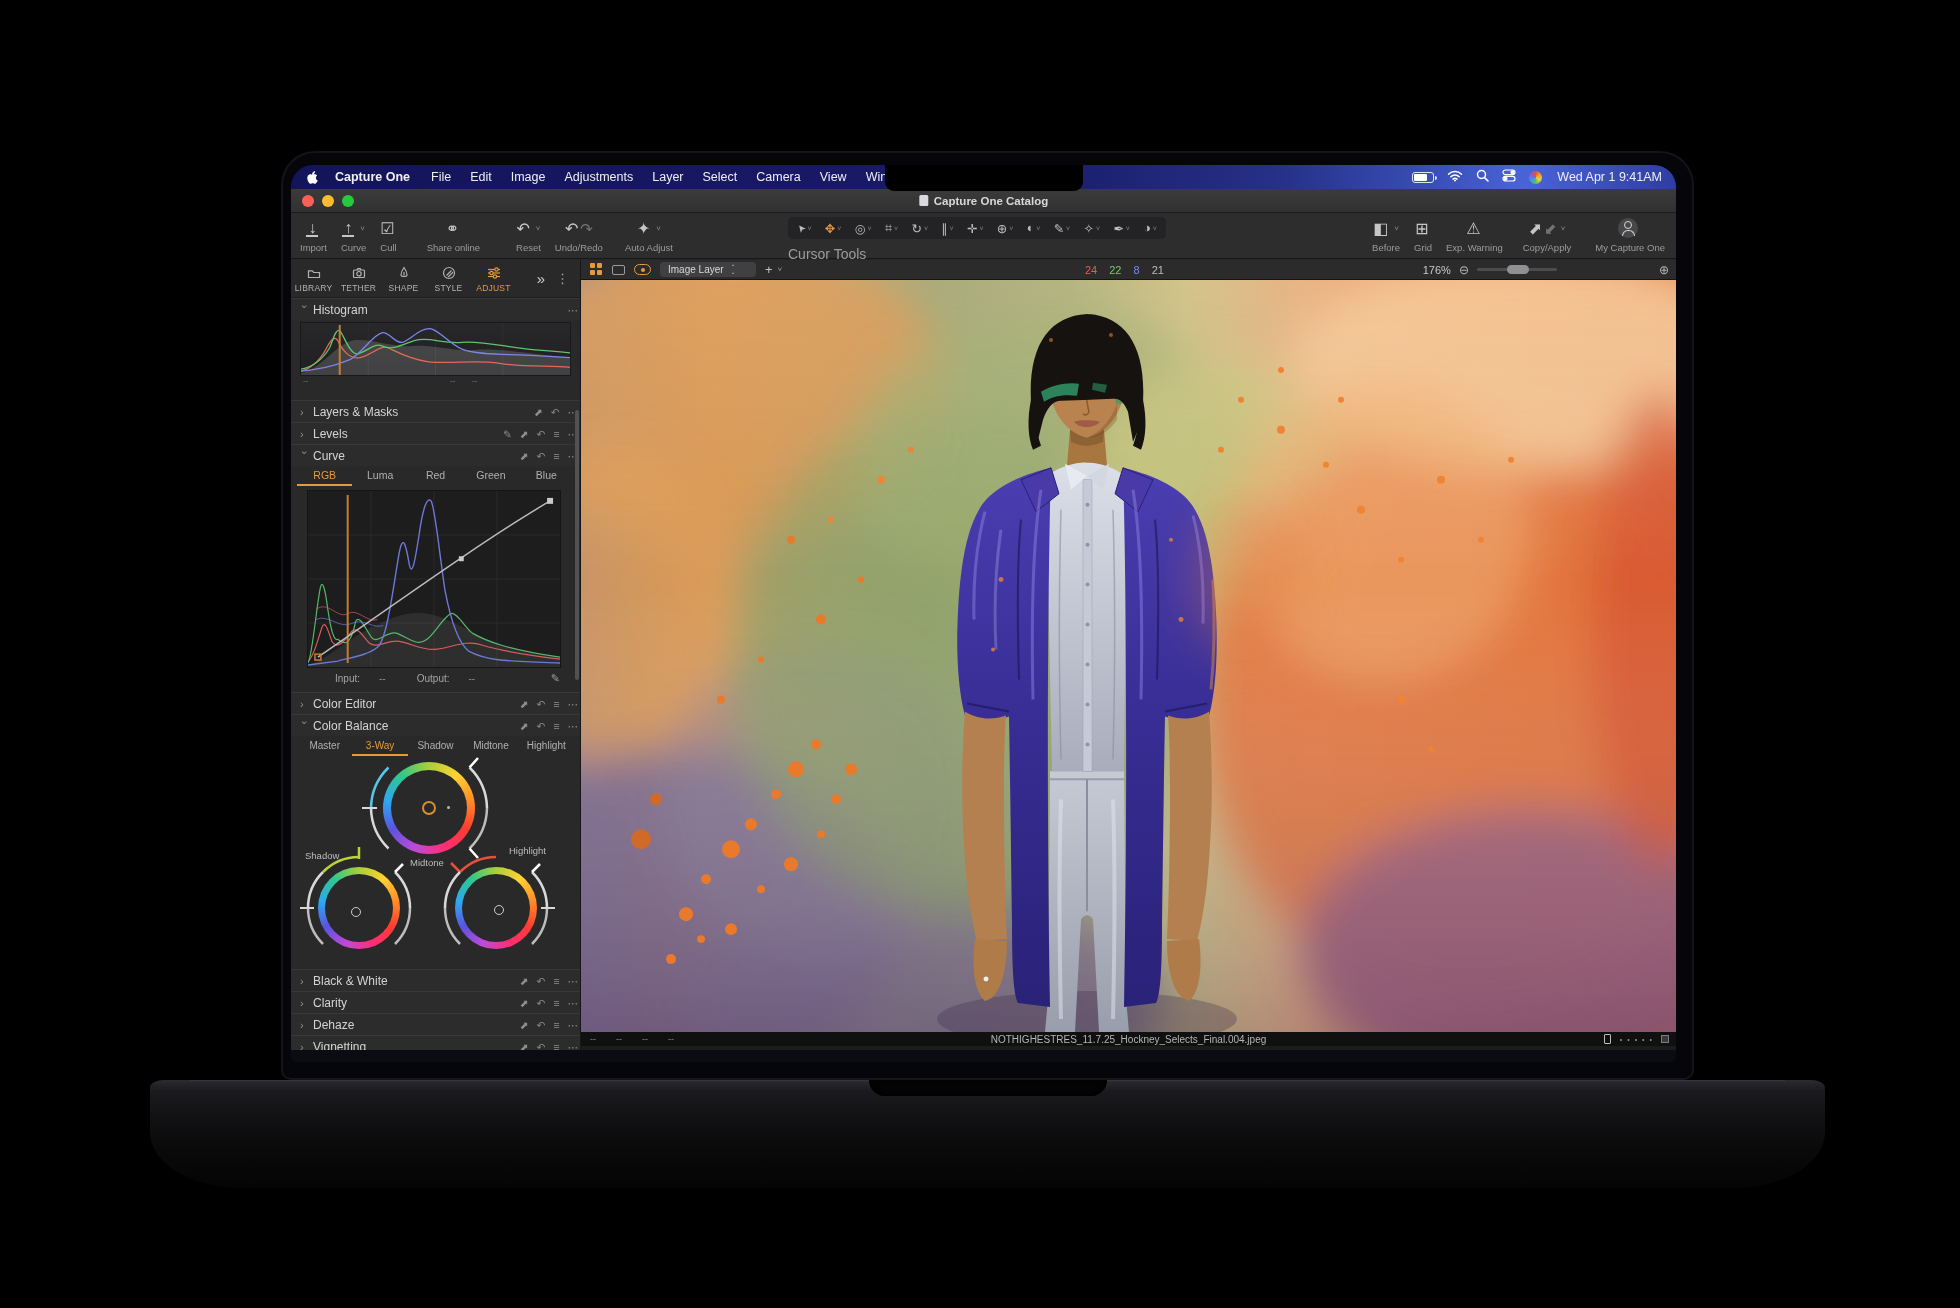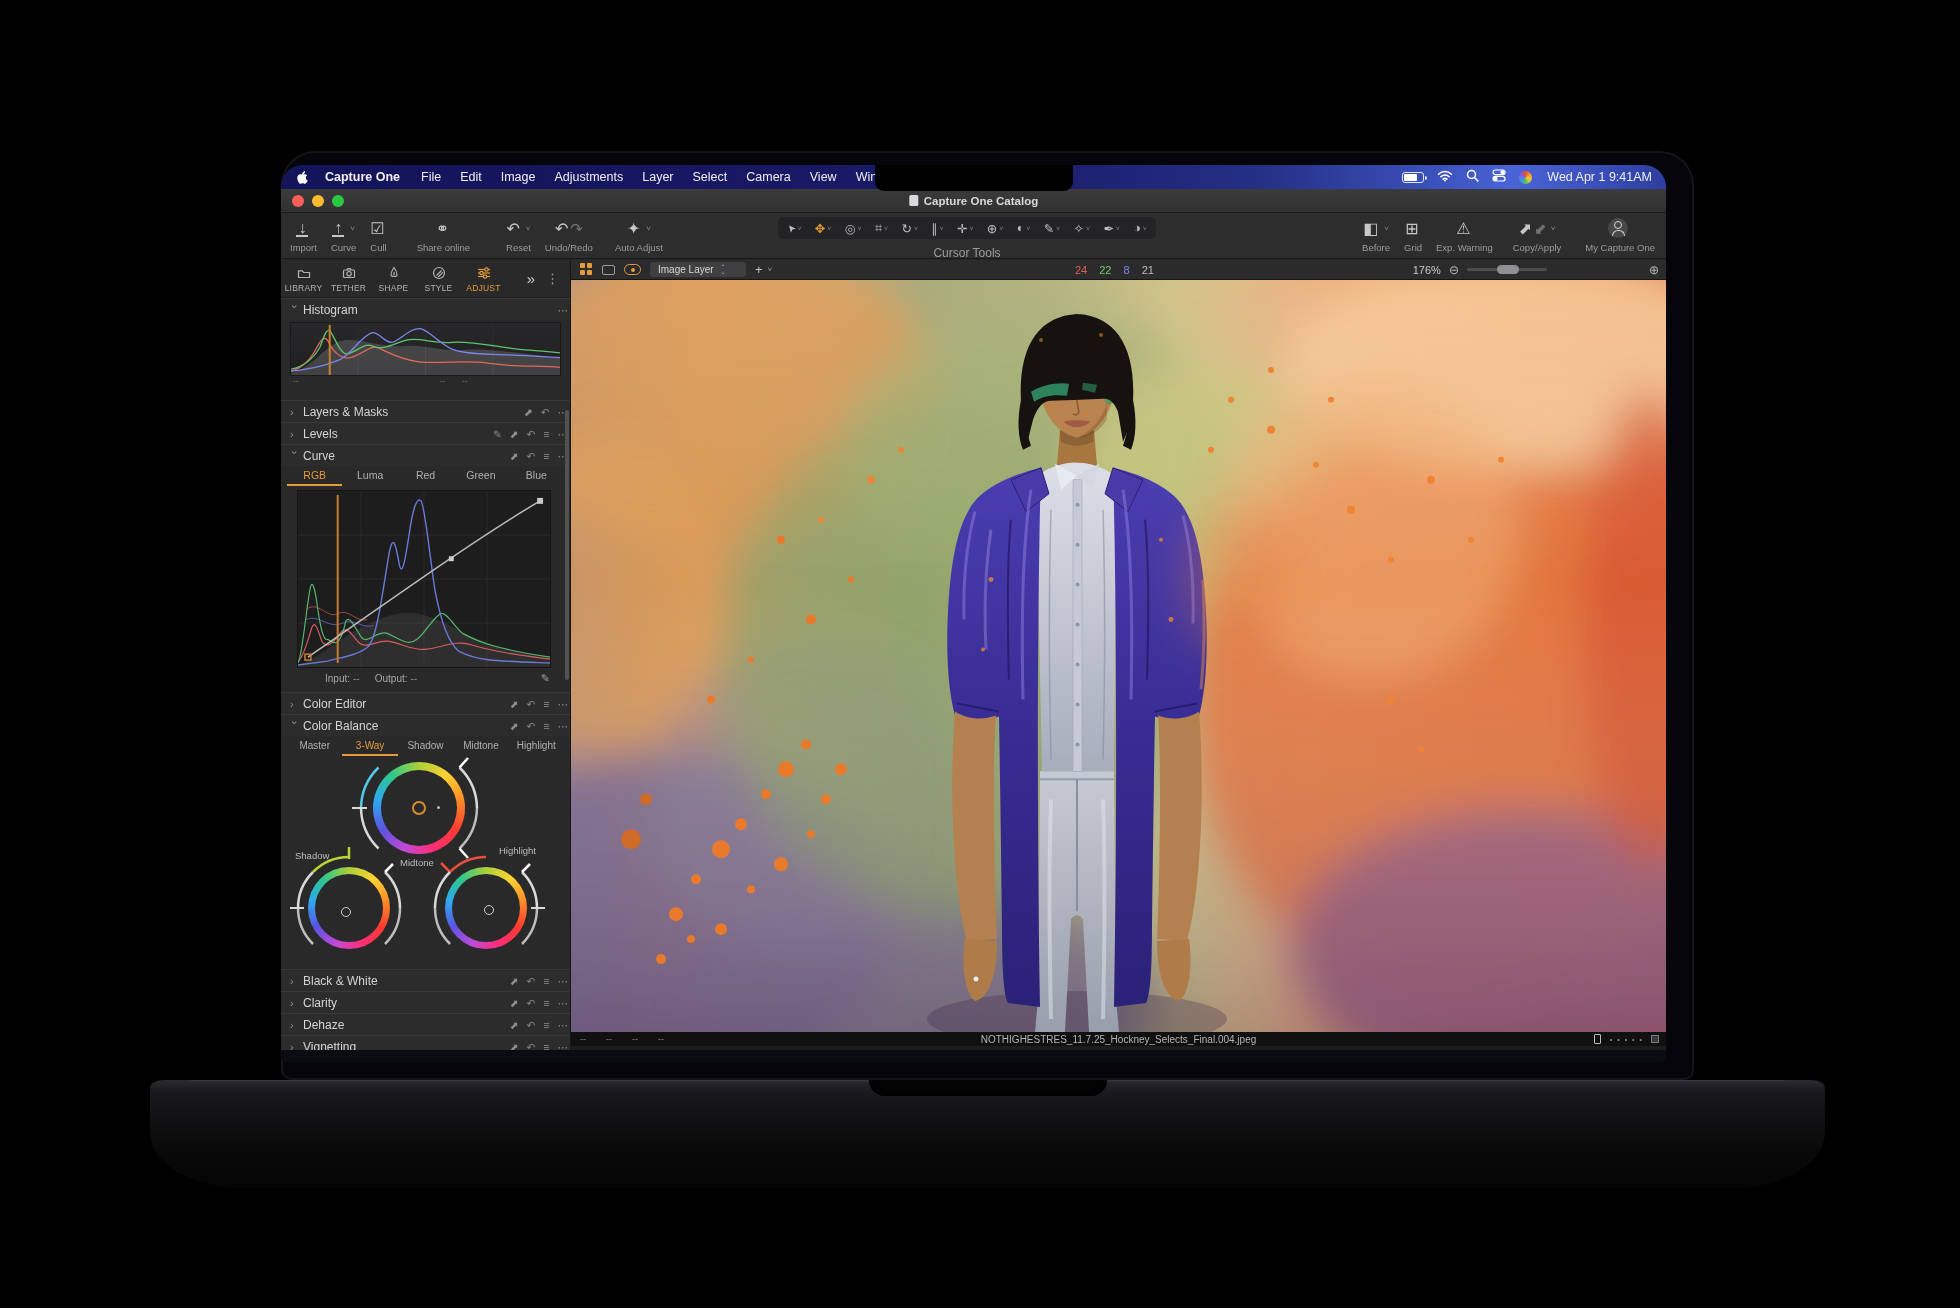--- a/index.html
+++ b/index.html
@@ -3,21 +3,21 @@
 <meta charset="utf-8">
 <style>
   * { box-sizing: border-box; margin:0; padding:0; }
   html,body { width:1960px; height:1308px; background:#000; overflow:hidden;
               font-family:"Liberation Sans", sans-serif; position:relative; }
 
   
   .bezel { position:absolute; left:281px; top:151px; width:1413px; height:929px;
            background:#06060a; border-radius:34px 34px 10px 10px;
            box-shadow: inset 0 0 0 2px #141419; }
-  .display { position:absolute; left:0; top:14px; width:1385px; height:897px;
+  .display { position:absolute; left:10px; top:14px; width:1385px; height:897px;
              background:#0b0b12; border-radius:22px 22px 5px 5px; overflow:hidden; }
   .base { position:absolute; left:150px; top:1080px; width:1675px; height:108px;
           background:linear-gradient(180deg,#2b2b30 0%,#1b1b1f 10%,#121214 32%,#0a0a0b 62%,#040405 100%);
           border-radius:14px 14px 90px 90px / 8px 8px 56px 56px; }
   .base::before { content:""; position:absolute; left:40px; right:40px; top:0; height:1px; background:#3c3c44; opacity:.7; }
   .base-notch { position:absolute; left:50%; transform:translateX(-50%); top:0; width:238px; height:16px;
                 background:#030304; border-radius:0 0 16px 16px; box-shadow: inset 0 -2px 4px #000; }
 
   
   .menubar { height:24px; position:relative; z-index:5; display:flex; align-items:center;
@@ -73,21 +73,21 @@
   .person-ico::before { content:""; width:6px; height:6px; border:1.3px solid #d8d8d8; border-radius:50%; }
   .person-ico::after { content:""; width:11px; height:5px; border:1.3px solid #d8d8d8; border-bottom:none;
                        border-radius:6px 6px 0 0; margin-top:1px; }
   .cursor-tools { position:absolute; left:497px; top:4px; width:378px; }
   .ct-bar { height:22px; background:#232325; border-radius:5px; display:flex; align-items:center;
             justify-content:space-between; padding:0 9px; }
   .ct-item { display:flex; align-items:center; color:#bdbdbd; font-size:12.5px; }
   .ct-item.active { color:#e59a3c; }
   .ct-item:nth-child(1) .ct-glyph { display:inline-block; transform:rotate(-128deg); font-size:10px; }
   .ct-chev { font-size:7px; color:#808080; margin-left:2px; }
-  .ct-label { text-align:center; margin-top:7px; font-size:12px; color:#9c9c9c; }
+  .ct-label { text-align:left; margin-top:7px; font-size:14px; color:#9c9c9c; }
 
   
   .content { position:absolute; left:0; top:71px; width:1385px; height:790px; display:flex; }
 
   
   .sidebar { width:290px; background:#29292a; border-right:1px solid #161617; position:relative; overflow:hidden; }
   .tool-tabs { height:38px; display:flex; align-items:center; border-bottom:1px solid #1f1f20; }
   .tab { width:45px; display:flex; flex-direction:column; align-items:center; gap:2px;
          color:#b2b2b2; font-size:8.5px; letter-spacing:.2px; }
   .tab svg { stroke:currentColor; fill:none; stroke-width:1.2; }
@@ -106,21 +106,21 @@
   .hist-marks span { position:absolute; top:0; }
   .hist-marks span:nth-child(1){ left:3px; }
   .hist-marks span:nth-child(2){ left:150px; }
   .hist-marks span:nth-child(3){ left:172px; }
   .gap12{height:12px;} .gap4{height:4px;} .gap6{height:6px;}
   .curve-tabs, .cb-tabs { height:20px; display:flex; align-items:flex-end; padding:0 6px; }
   .c-tab { flex:1; text-align:center; font-size:10.5px; color:#b0b0b0; padding-bottom:3px; border-bottom:2px solid transparent; }
   .cb-tabs .c-tab { font-size:10px; }
   .c-tab.active { color:#e59a3c; border-bottom-color:#e59a3c; }
   .curve-graph { margin:4px 20px 0 16px; width:254px; height:178px; background:#1d1d1e; border:1px solid #151516; }
-  .io-row { height:20px; display:flex; align-items:center; font-size:10px; color:#a5a5a5; padding:0 20px 0 44px; gap:3px; }
+  .io-row { height:20px; display:flex; align-items:center; font-size:10px; color:#a5a5a5; padding:0 20px 0 44px; gap:19px; }
   .io-row .pen { margin-left:auto; color:#9a9a9a; font-size:11px; }
   .io-val { color:#8d8d8d; margin-right:12px; }
 
   .wheels { height:207px; position:relative; }
   .wheel { position:absolute; border-radius:50%; display:flex; align-items:center; justify-content:center;
            background:conic-gradient(from 0deg,#aacf3a,#ffd232,#ff8c28,#ff3b30,#ff2d78,#c04ad8,#5a54e0,#2ea8f0,#2ec88a,#aacf3a); }
   .wheel-inner { position:absolute; inset:8px; background:#29292a; border-radius:50%; }
   .wmark { position:relative; z-index:2; border-radius:50%; }
   .wheel.big { left:92px; top:6px; width:92px; height:92px; }
   .wheel.big .wmark { width:14px; height:14px; border:2px solid #d98e2e; }

